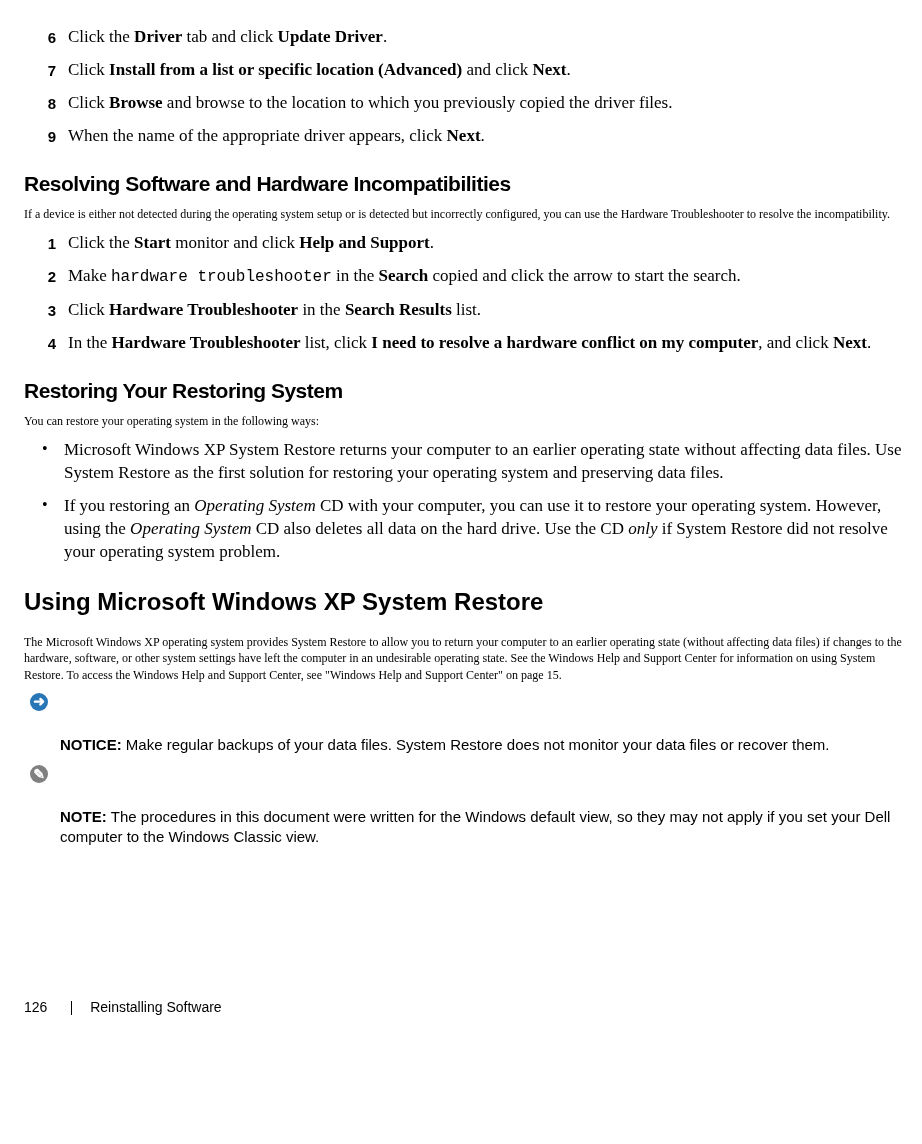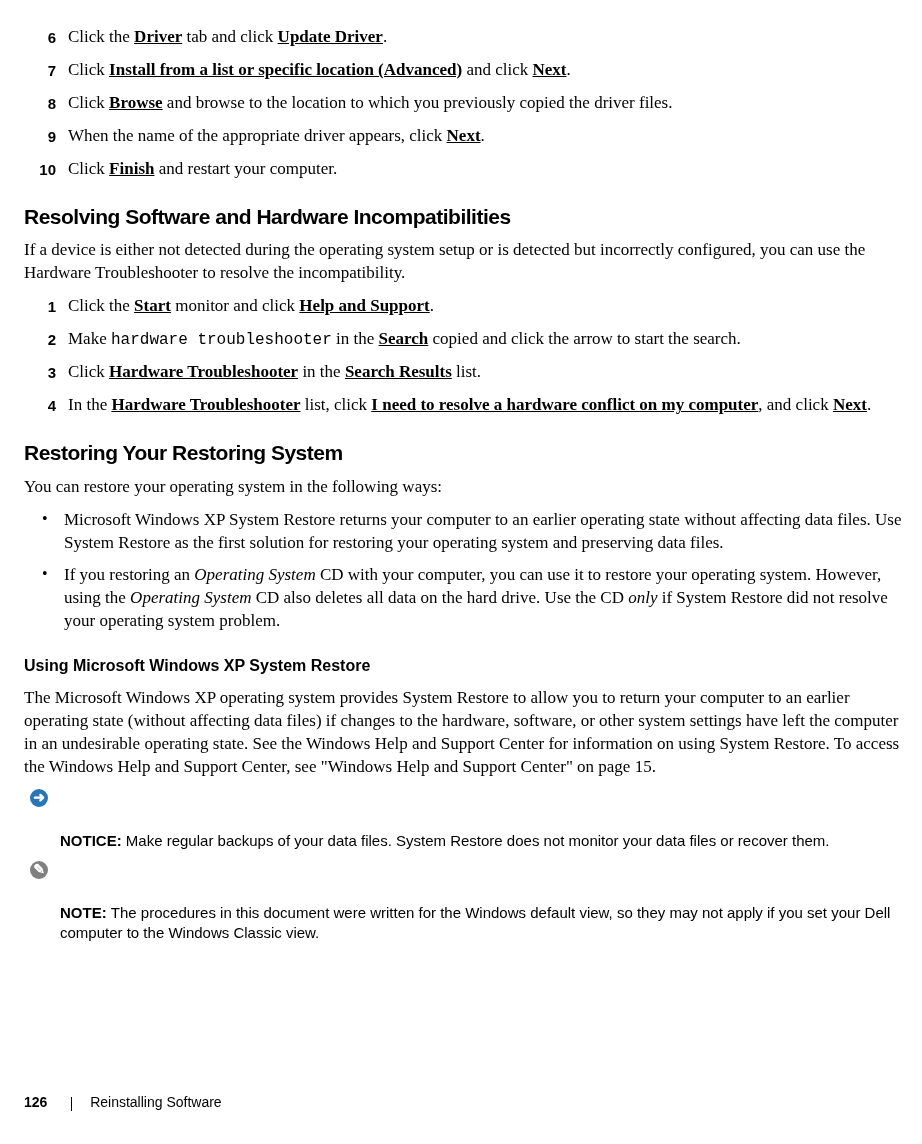--- a/index.html
+++ b/index.html
@@ -36,25 +36,25 @@
   h1.section {
     font-family: Liberation Sans, sans-serif;
     font-weight: bold;
     font-size: 21px;
     margin: 22px 0 8px 0;
     letter-spacing: -0.5px;
   }
   h2.subsection {
     font-family: Arial, Helvetica, sans-serif;
     font-weight: bold;
-    font-size: 16px;
-    margin: 22px 0 10px 0;
+    font-size: 24px;
+    margin: 22px 0 16px 0;
   }
   p.body-text {
-    font-size: 17px;
+    font-size: 12px;
     margin: 6px 0 10px 0;
   }
   .bullet-item {
     display: flex;
     align-items: flex-start;
     font-size: 17px;
     margin: 6px 0 10px 0;
     padding-left: 18px;
   }
   .bullet-dot {
@@ -91,29 +91,29 @@
     color: #fff;
     font-weight: bold;
     font-size: 14px;
   }
   .blue { background: #2976b7; }
   .gray { background: #808080; }
   .mono {
     font-family: 'Courier New', monospace;
     font-size: 16px;
   }
-  strong { font-weight: bold; text-decoration: underline; }
+  strong { font-weight: bold; }
   em { font-style: italic; }
   .footer {
     position: relative;
     margin-top: 150px;
     font-family: Arial, Helvetica, sans-serif;
     font-size: 14px;
   }
-  .footer .pnum { font-weight: bold; margin-right: 12px; }
+  .footer .pnum { font-weight: normal; margin-right: 12px; }
   .footer .sep {
     display: inline-block;
     border-left: 1px solid #000;
     height: 14px;
     vertical-align: middle;
     margin: 0 14px 0 8px;
   }
 </style>
 </head>
 <body>
@@ -136,26 +136,20 @@
     <div class="num-text">
       <span>Click </span><strong>Browse</strong><span> and browse to the location to which you previously copied the driver files.</span>
     </div>
   </div>
   <div class="num-item">
     <div class="num-label">9</div>
     <div class="num-text">
       <span>When the name of the appropriate driver appears, click </span><strong>Next</strong><span>.</span>
     </div>
   </div>
-  <div class="num-item">
-    <div class="num-label">10</div>
-    <div class="num-text">
-      <span>Click </span><strong>Finish</strong><span> and restart your computer.</span>
-    </div>
-  </div>
 </div>
 
 <h1 class="section">Resolving Software and Hardware Incompatibilities</h1>
 <p class="body-text">If a device is either not detected during the operating system setup or is detected but incorrectly configured, you can use the Hardware Troubleshooter to resolve the incompatibility.</p>
 
 <div class="num-list">
   <div class="num-item">
     <div class="num-label">1</div>
     <div class="num-text">
       <span>Click the </span><strong>Start</strong><span> monitor and click </span><strong>Help and Support</strong><span>.</span>

